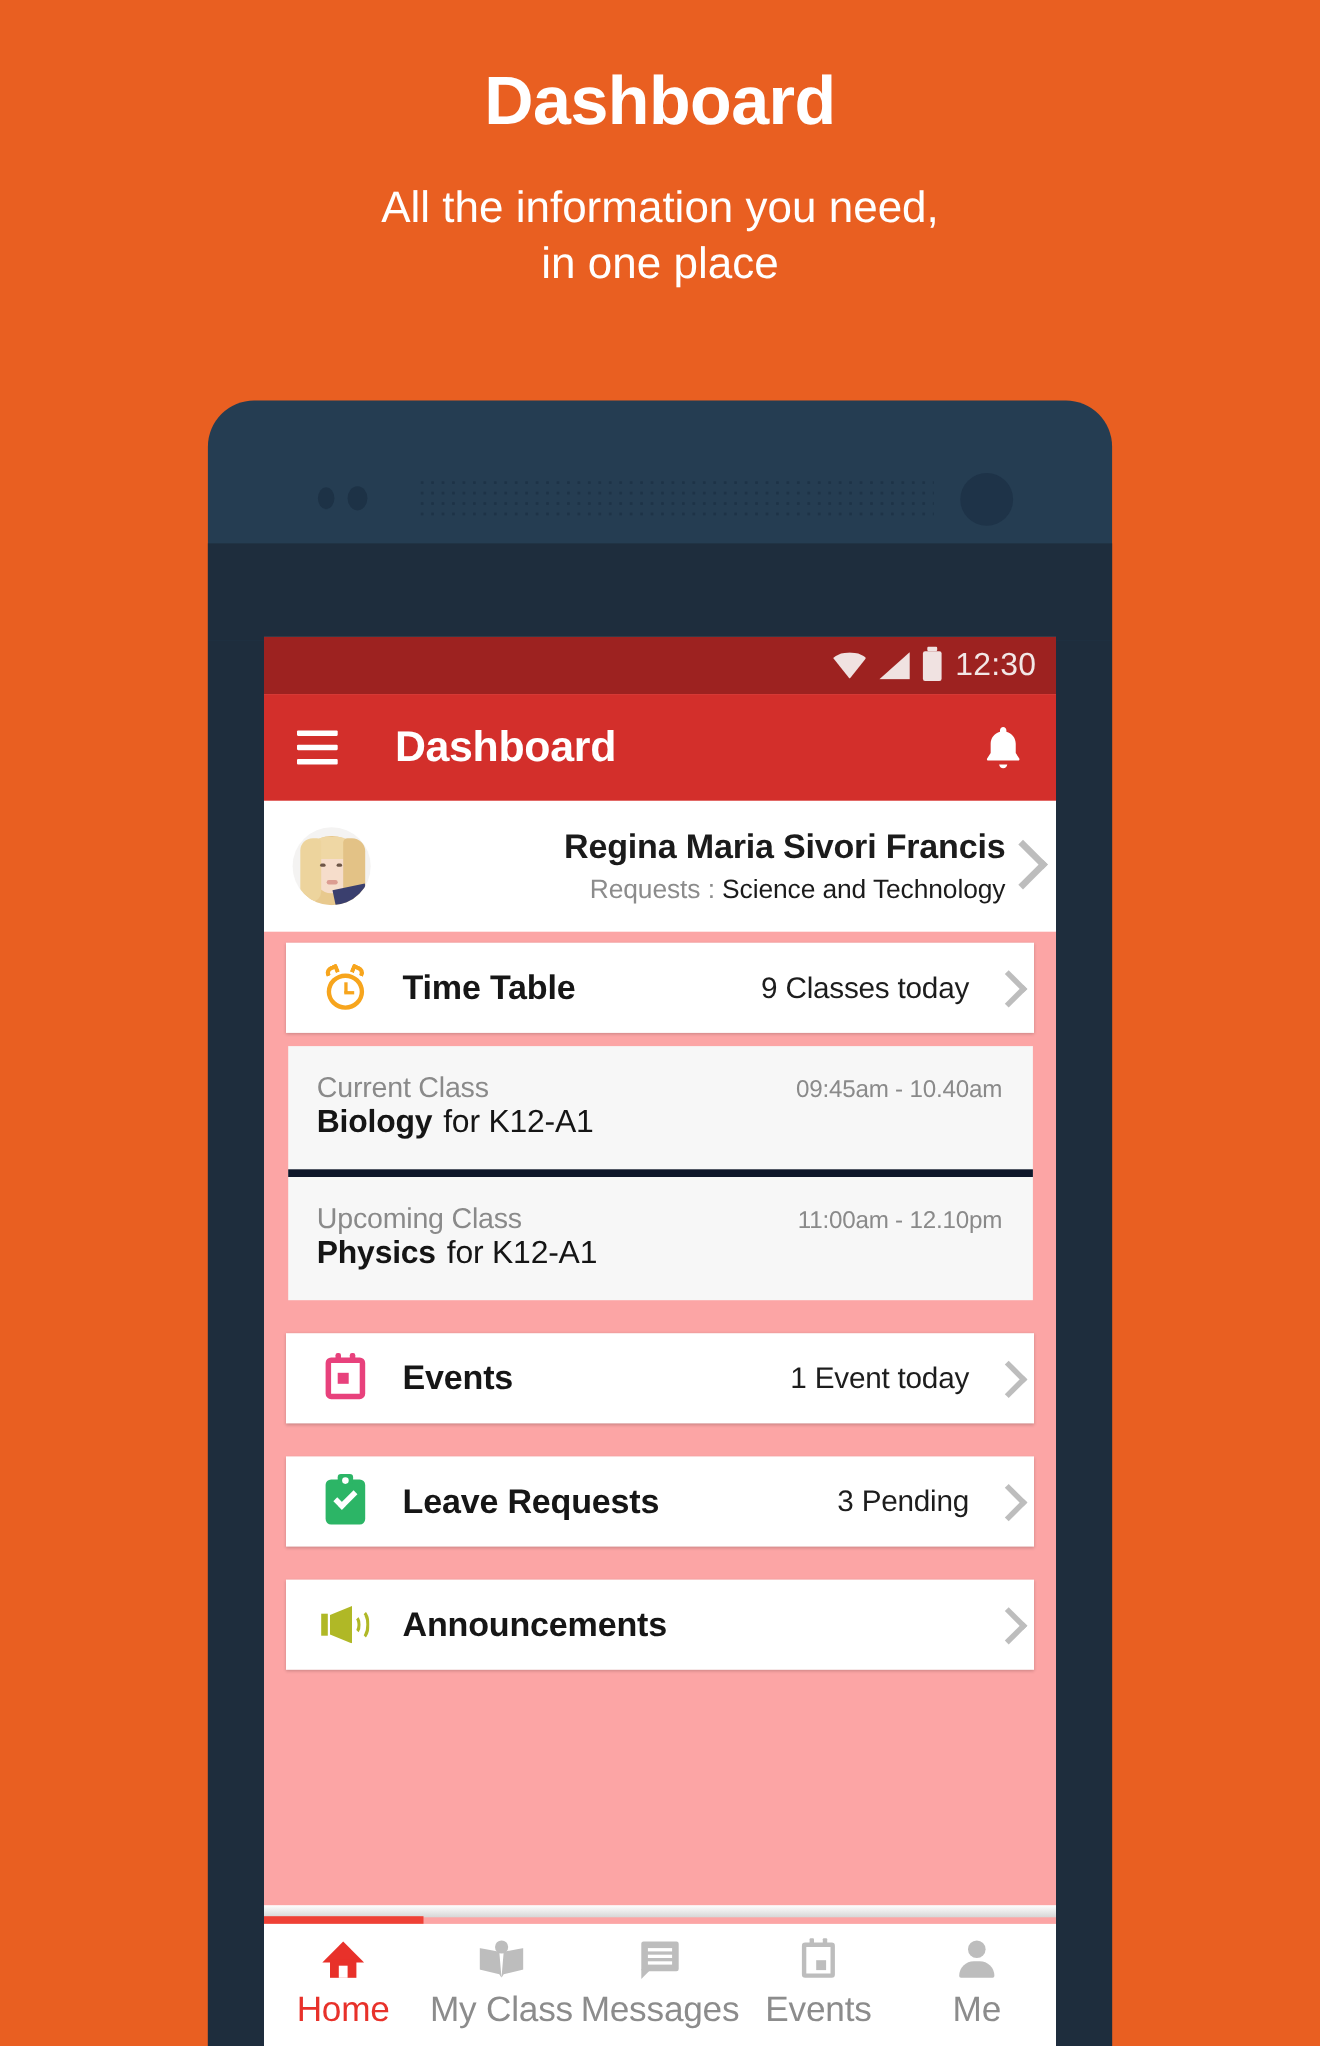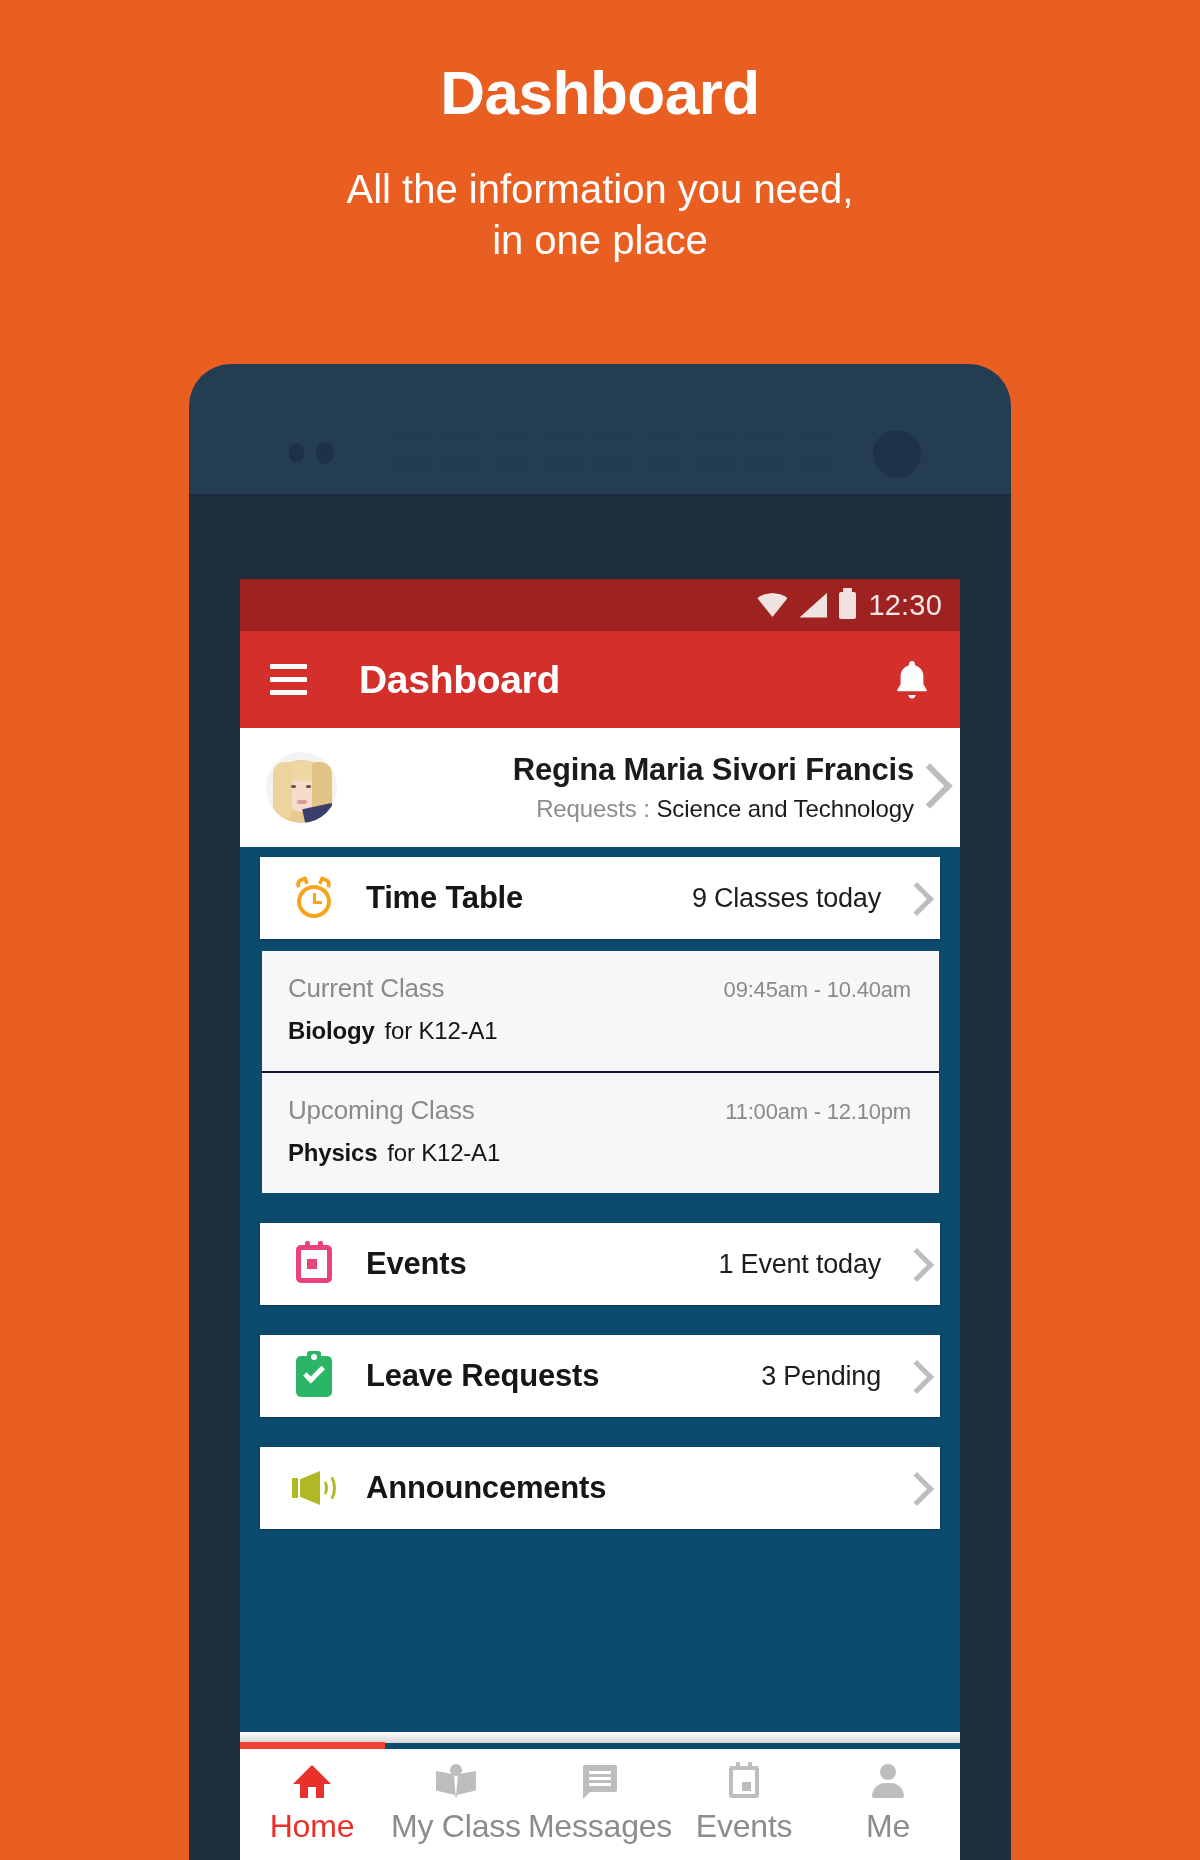--- a/index.html
+++ b/index.html
@@ -86,21 +86,21 @@
   }
 
   
   .screen {
     position: absolute;
     left: 50%;
     transform: translateX(-50%);
     top: 215px;
     width: 720px;
     height: 1281px;
-    background: #0c4a6e;
+    background: #fca5a5;
     overflow: hidden;
   }
   .statusbar {
     height: 52px;
     background: #9d2220;
     display: flex;
     align-items: center;
     justify-content: flex-end;
     padding-right: 18px;
     gap: 12px;
@@ -384,29 +384,29 @@
   }
   .ic-spk .w1 { left: 24px; top: 9px; width: 12px; height: 18px; }
   .ic-spk .w2 { left: 26px; top: 3px; width: 18px; height: 30px; }
 
   
   .schedule {
     margin: 12px 21px 0 22px;
     background: #f7f7f7;
   }
   .sched-row { padding: 22px 28px 26px 26px; }
-  .sched-row + .sched-row { border-top: 2px solid #0f172a; }
+  .sched-row + .sched-row { border-top: 7px solid #0f172a; }
   .sched-top {
     display: flex;
     justify-content: space-between;
     align-items: baseline;
   }
   .sched-label { font-size: 26px; color: #8a8a8a; letter-spacing: -0.2px; }
   .sched-time  { font-size: 22px; color: #8a8a8a; letter-spacing: -0.2px; }
-  .sched-sub { margin-top: 13px; font-size: 24px; color: #151515; letter-spacing: -0.2px; }
+  .sched-sub { margin-top: 0; font-size: 29px; color: #151515; letter-spacing: -0.2px; }
   .sched-sub b { font-weight: bold; }
   .sched-sub span { margin-left: 10px; }
 
   .gap { height: 30px; }
 
   
   .scrollhint {
     position: absolute;
     left: 0; bottom: 117px;
     width: 720px; height: 11px;

